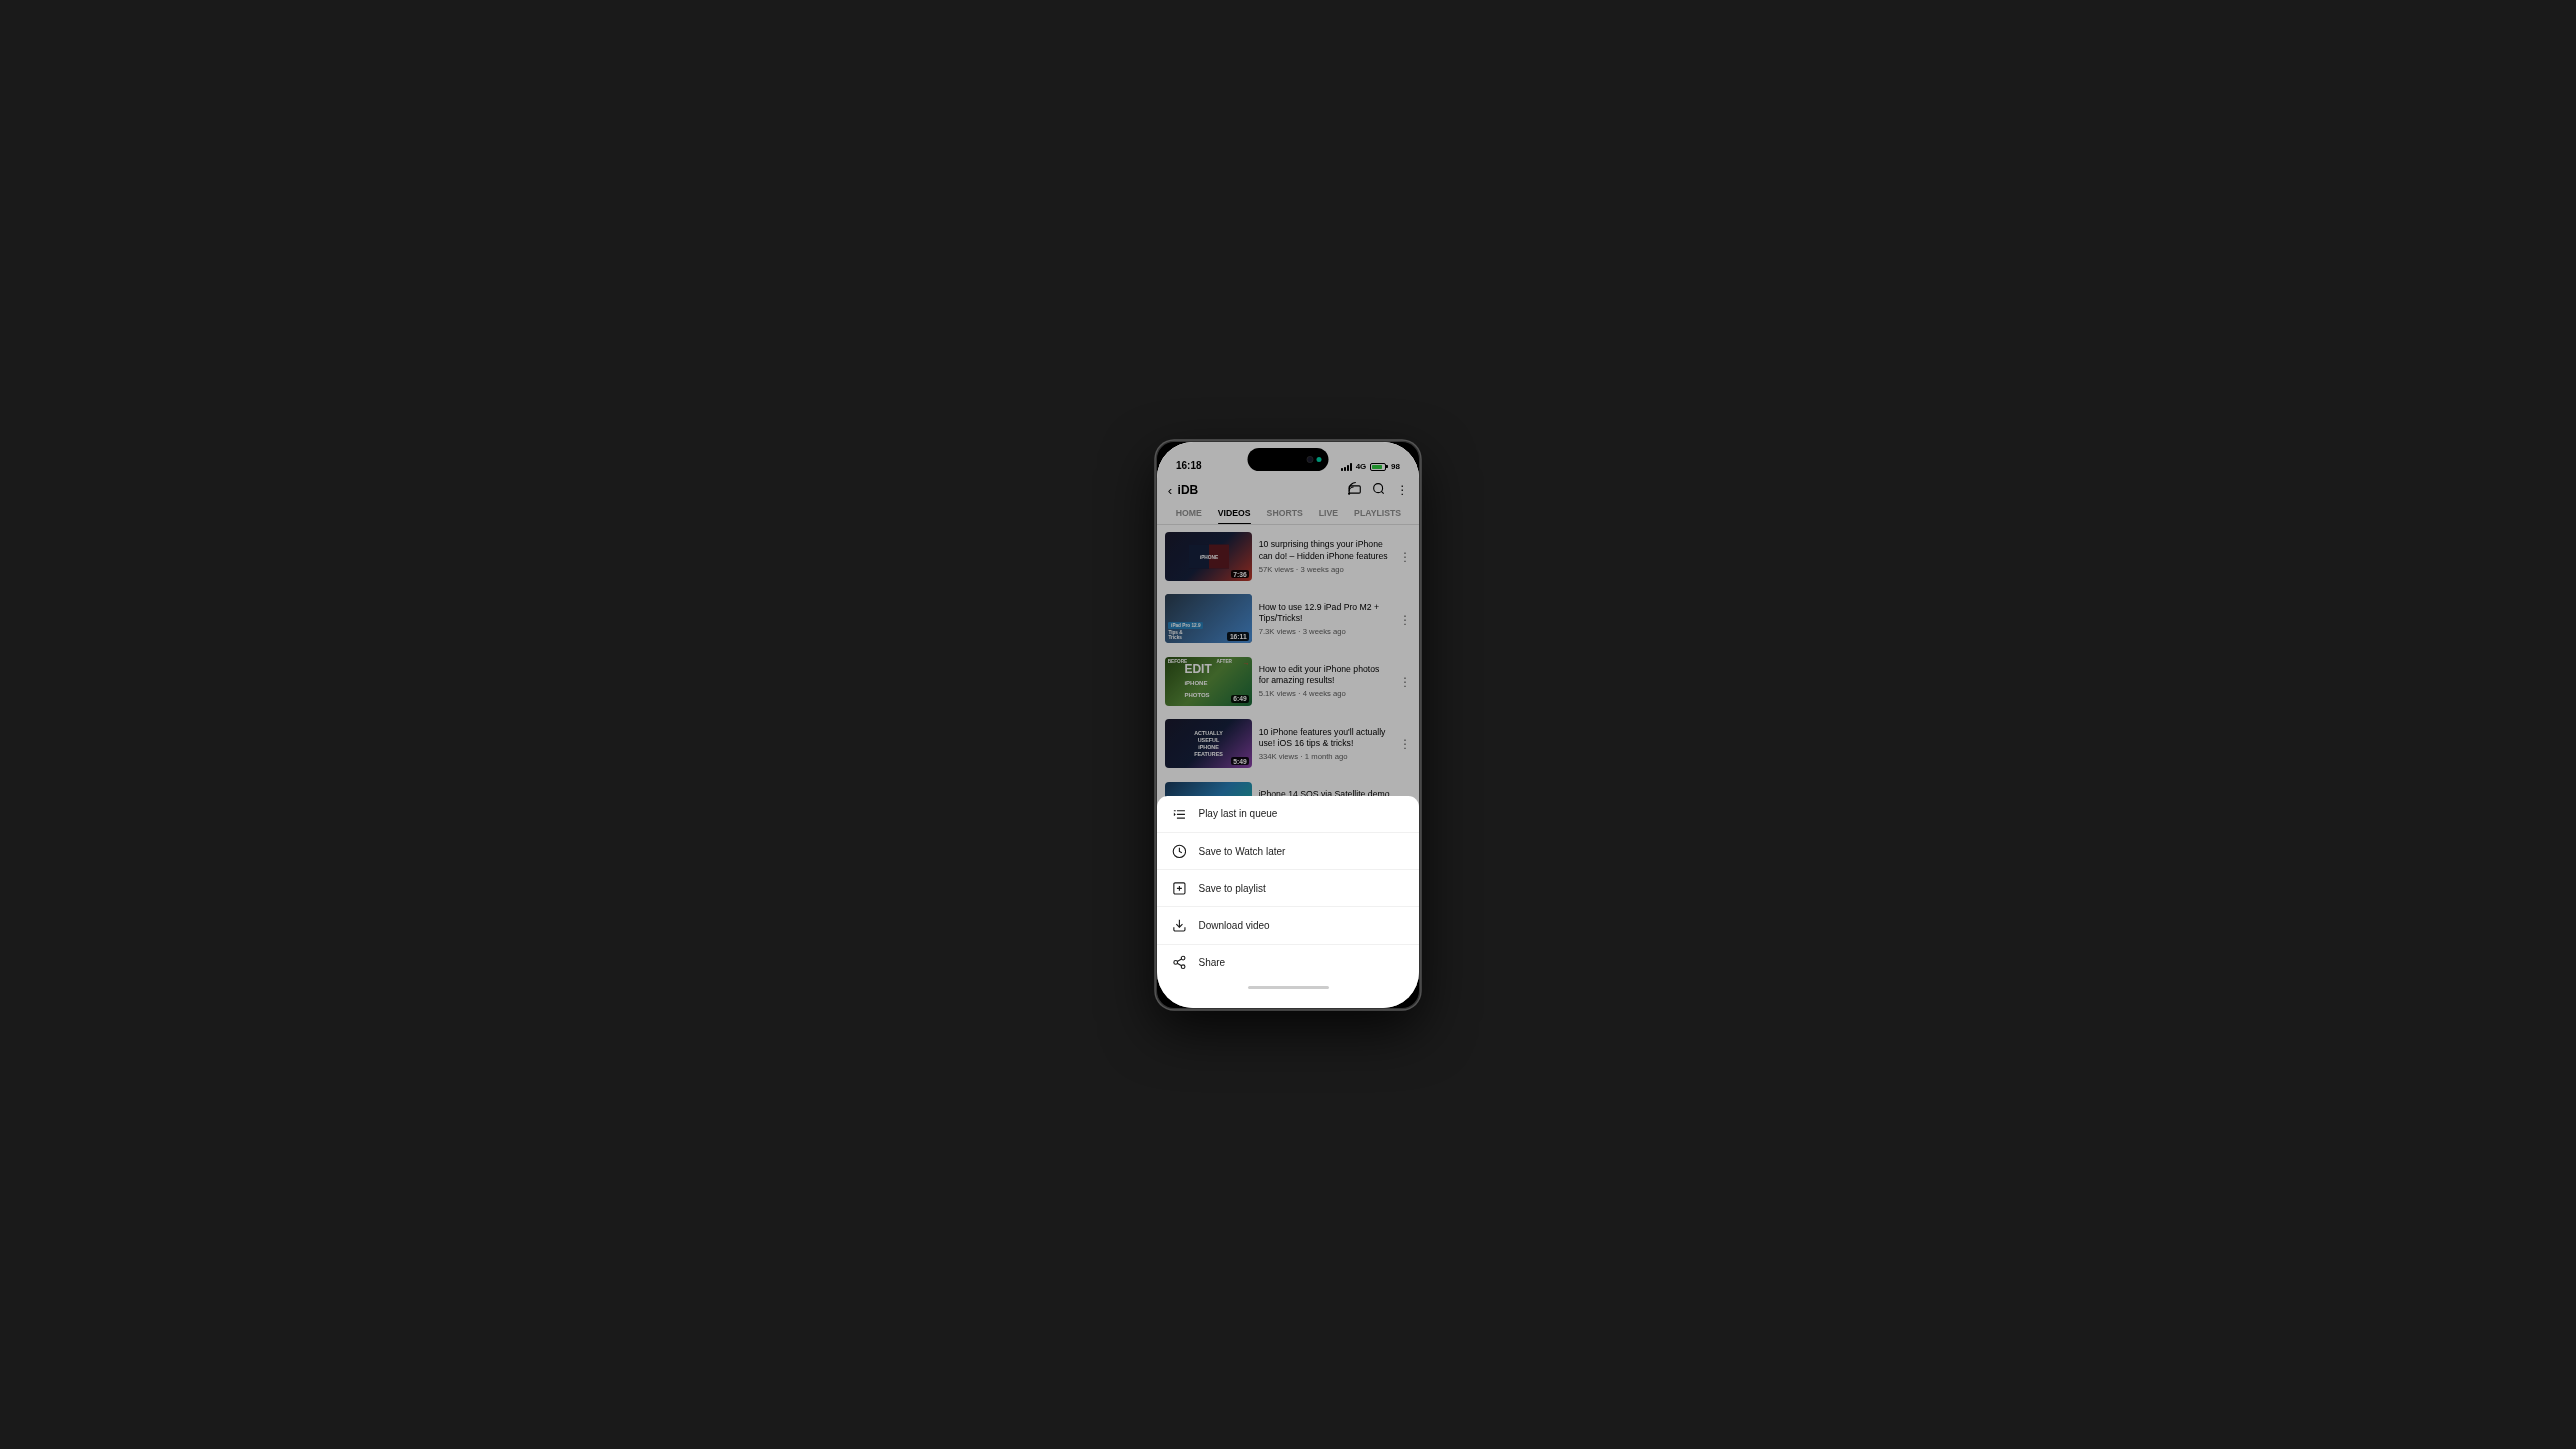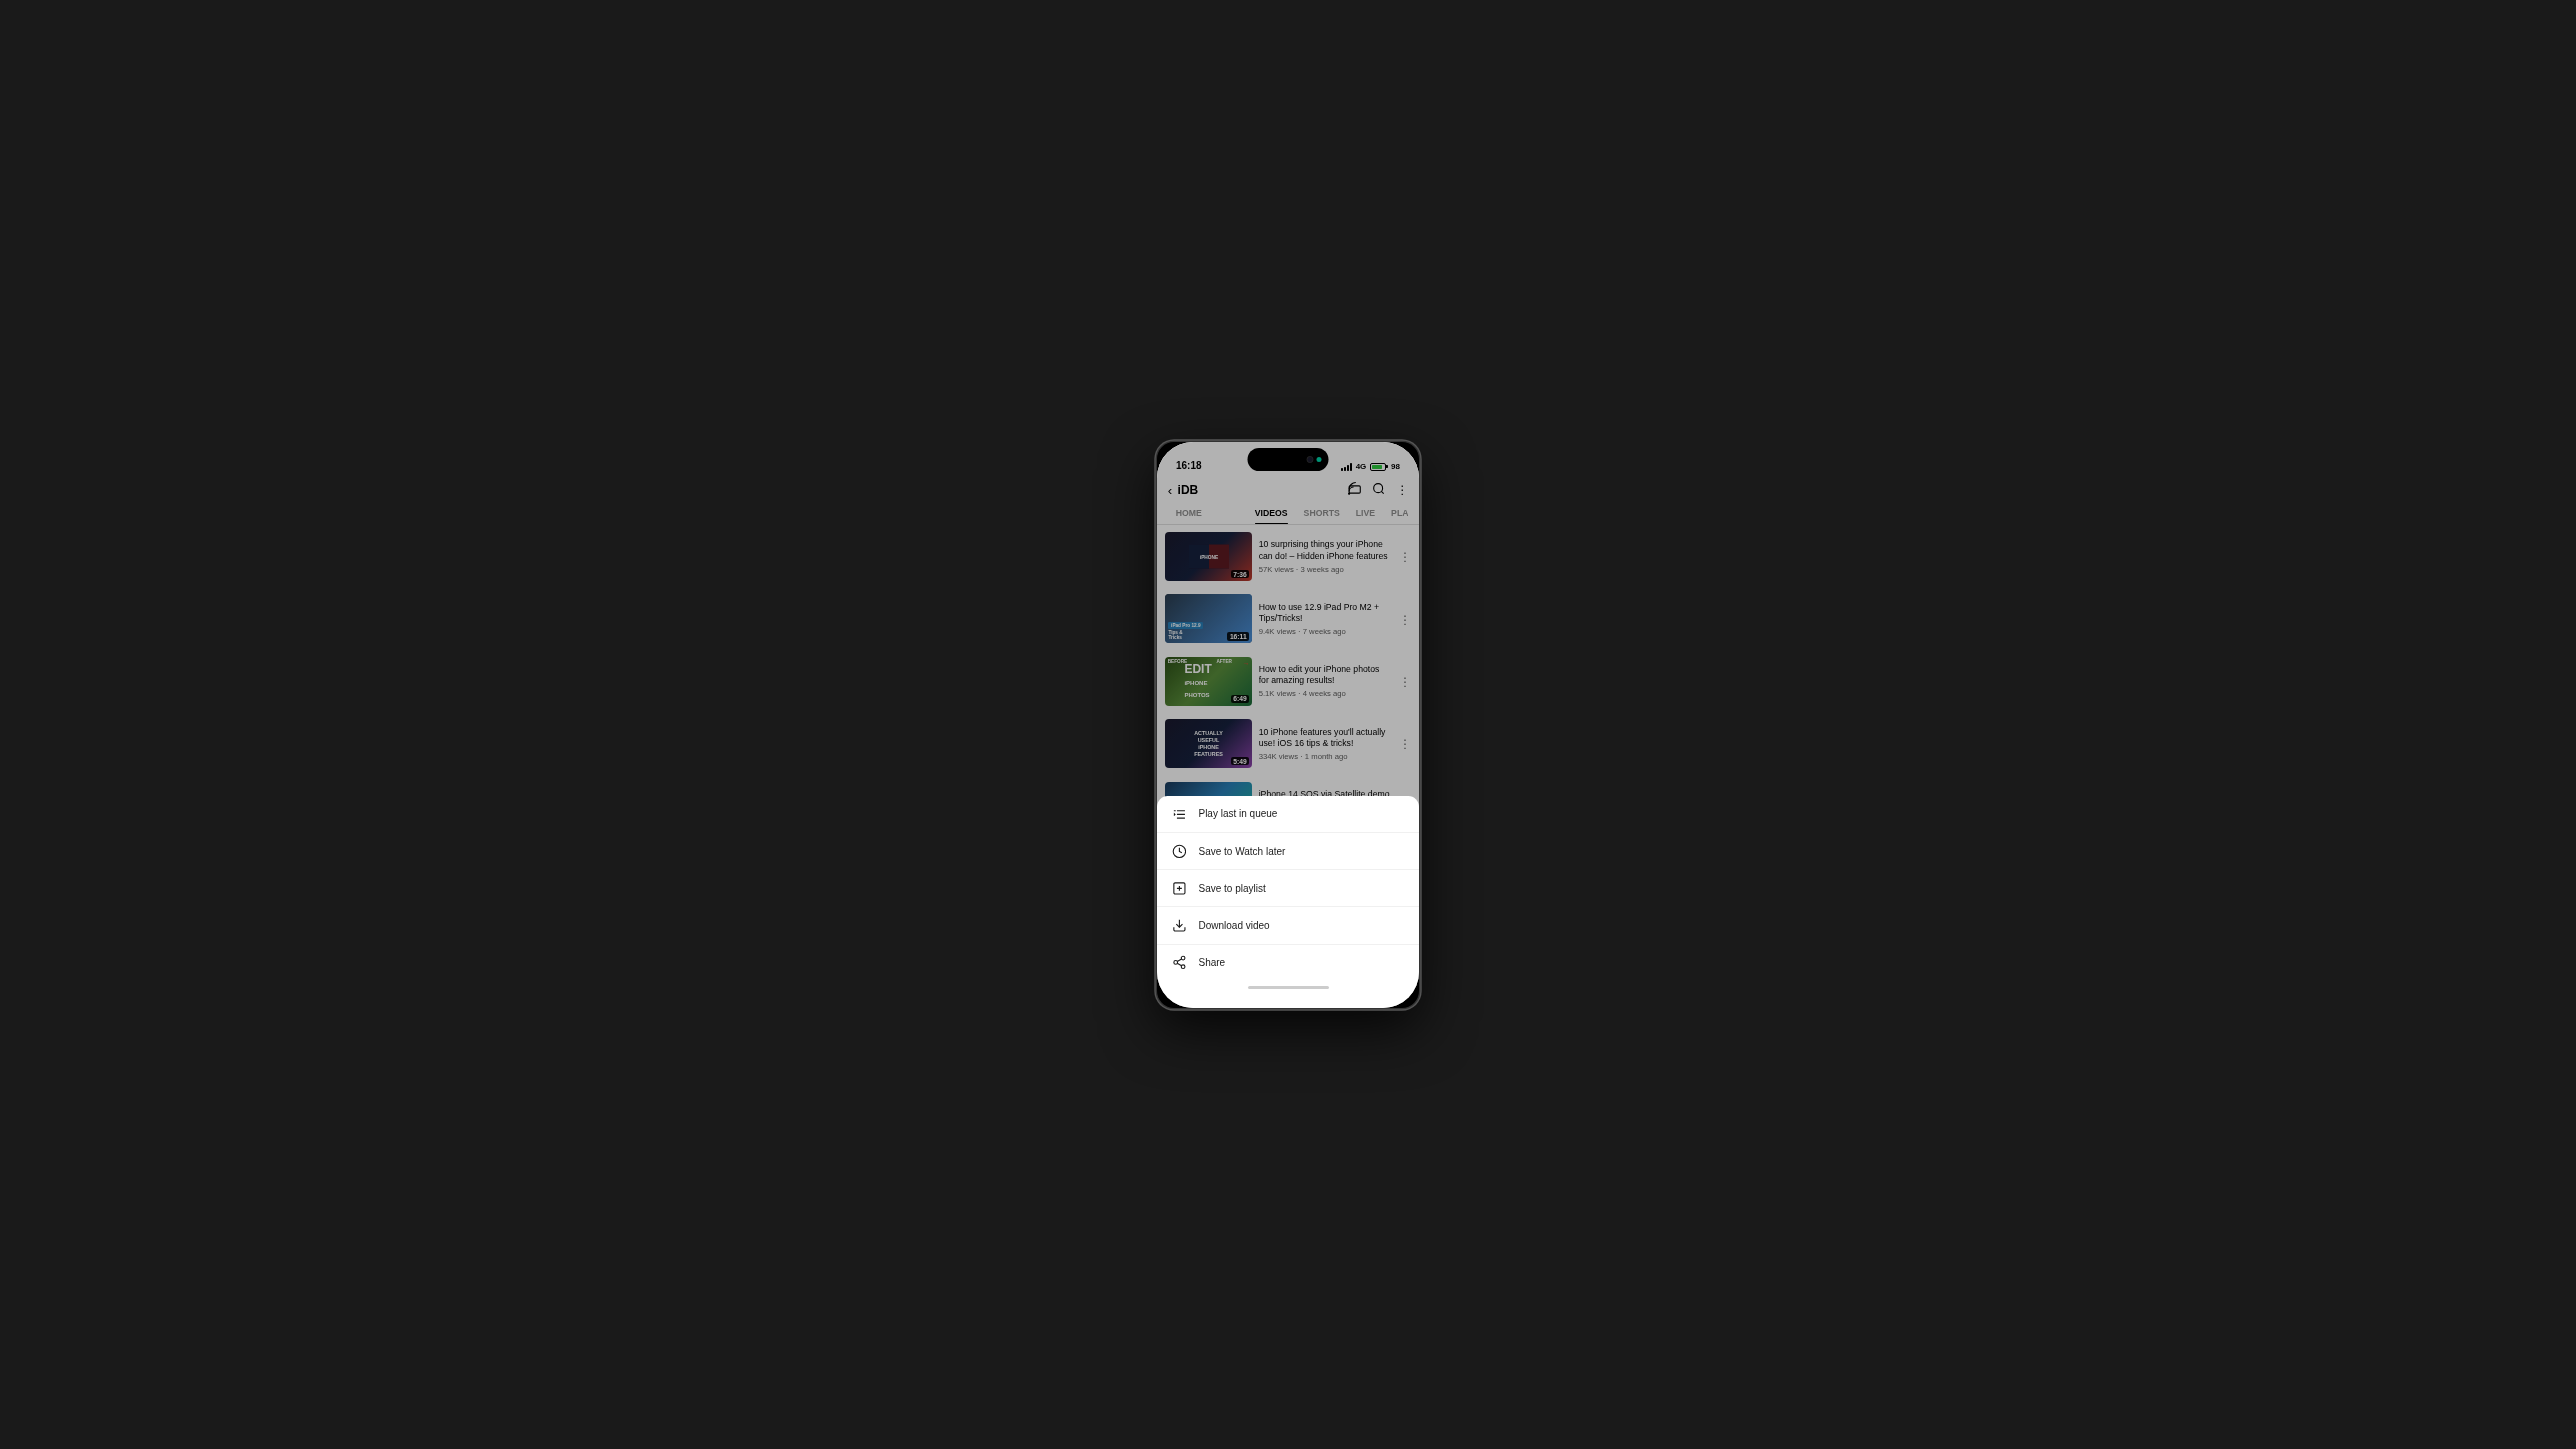--- a/index.html
+++ b/index.html
@@ -189,21 +189,20 @@
       font-weight: 600;
       color: #909090;
       padding: 4px 8px 6.7px;
       cursor: pointer;
       position: relative;
       white-space: nowrap;
     }
 
     .nav-tab.active {
       color: #000;
-      margin-left: 37px;
     }
 
     .nav-tab.active::after {
       content: '';
       position: absolute;
       bottom: 0;
       left: 8px;
       right: 8px;
       height: 1.7px;
       background: #000;
@@ -440,21 +439,21 @@
       <div class="video-item">
         <div class="thumbnail-wrap thumb-2">
           <div style="position:absolute;inset:0;display:flex;flex-direction:column;align-items:flex-start;justify-content:flex-end;padding:3.4px;background:linear-gradient(135deg,#2c3e50,#4a90d9);">
             <div style="background:#2980b9;color:#fff;font-size:4.7px;font-weight:700;padding:0.7px 2.7px;border-radius:1.3px;margin-bottom:1.3px;">iPad Pro 12.9</div>
             <div style="color:#fff;font-size:4.7px;font-weight:700;">Tips &amp;<br>Tricks</div>
           </div>
           <span class="duration-badge">16:11</span>
         </div>
         <div class="video-info">
           <div class="video-title">How to use 12.9 iPad Pro M2 + Tips/Tricks!</div>
-          <div class="video-meta">9.4K views · 7 weeks ago</div>
+          <div class="video-meta">7.3K views · 3 weeks ago</div>
         </div>
         <span class="video-more">⋮</span>
       </div>
 
       <div class="video-item">
         <div class="thumbnail-wrap thumb-3" style="background:linear-gradient(135deg,#2d5016,#5a8f3c,#1a6b3a);">
           <div style="position:absolute;inset:0;">
             <div style="position:absolute;top:2.7px;left:2.7px;font-size:4.7px;font-weight:900;color:#fff;">BEFORE</div>
             <div style="position:absolute;top:2.7px;right:20px;font-size:4.7px;font-weight:900;color:#fff;">AFTER</div>
             <div style="position:absolute;top:50%;left:38%;transform:translate(-50%,-50%);font-size:12px;font-weight:900;color:#fff;line-height:1;">EDIT<br><span style="font-size:6px;">iPHONE<br>PHOTOS</span></div>

